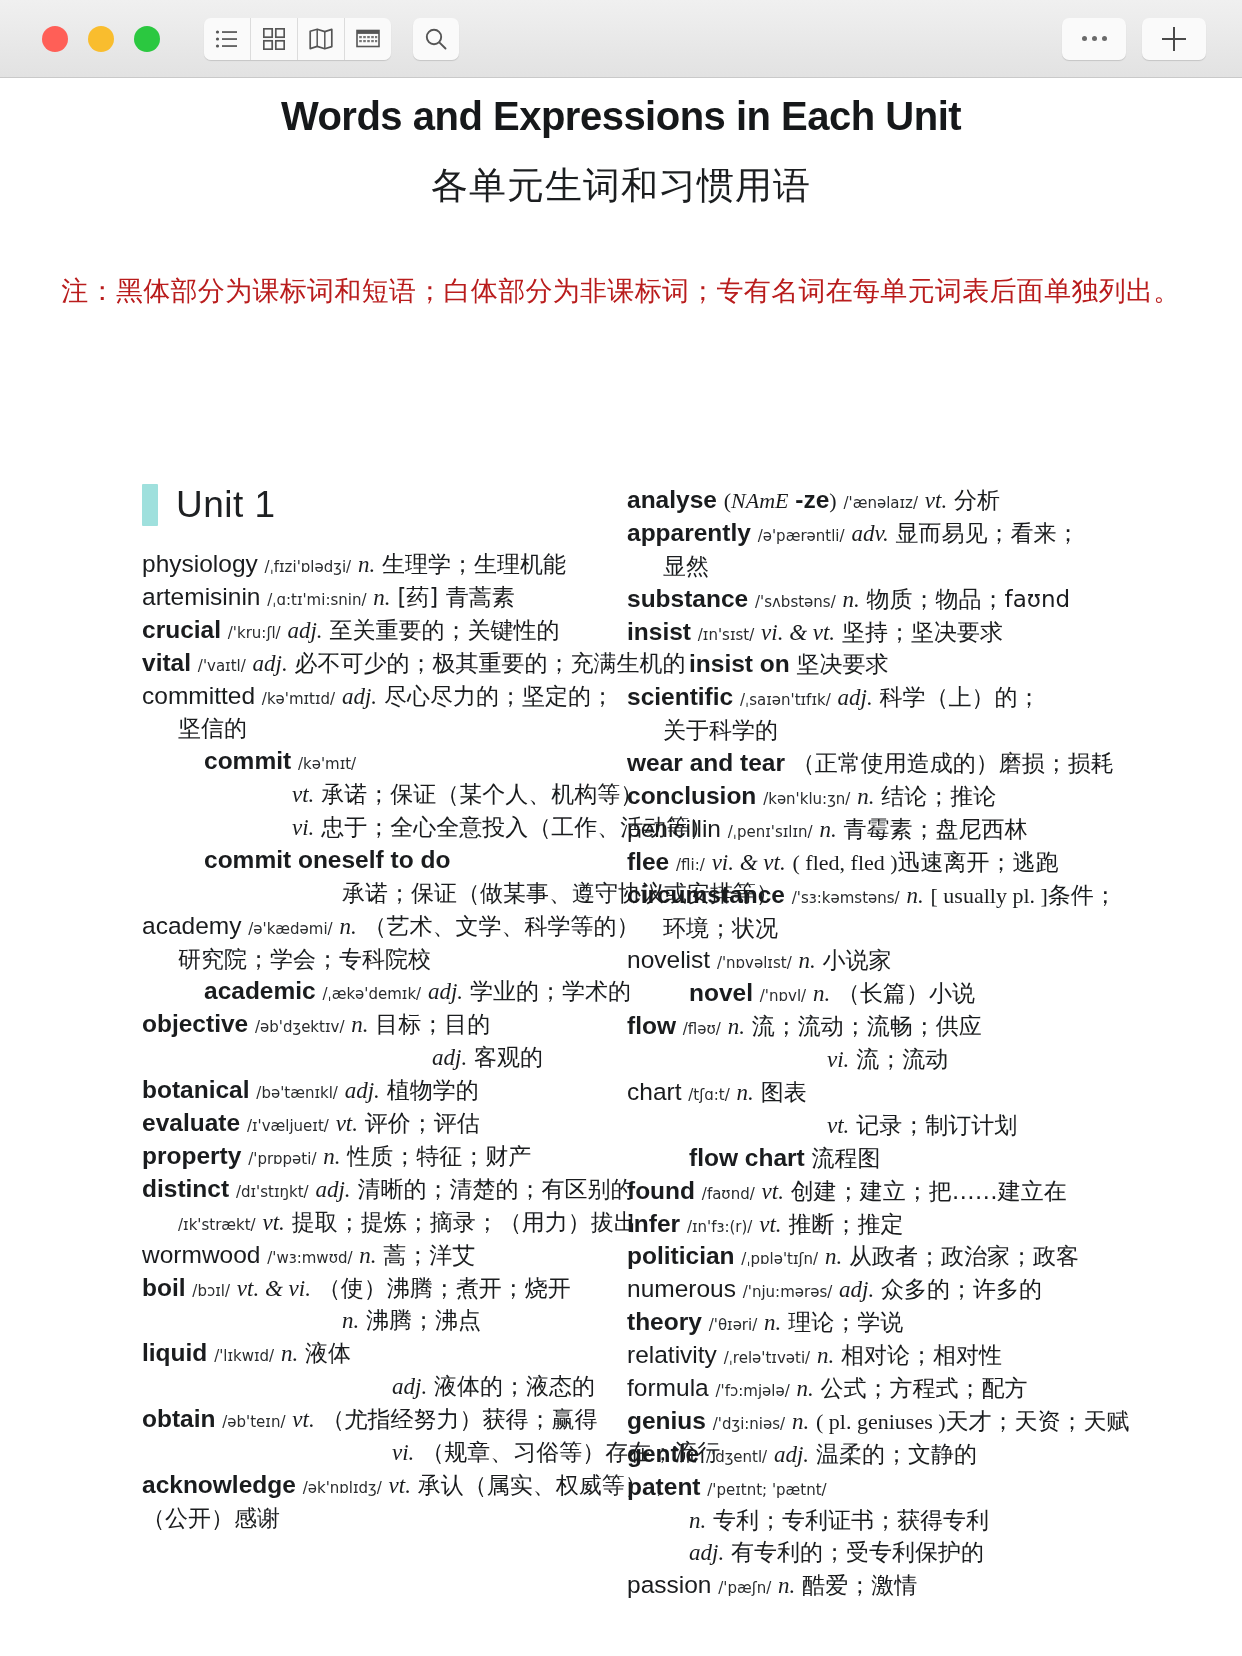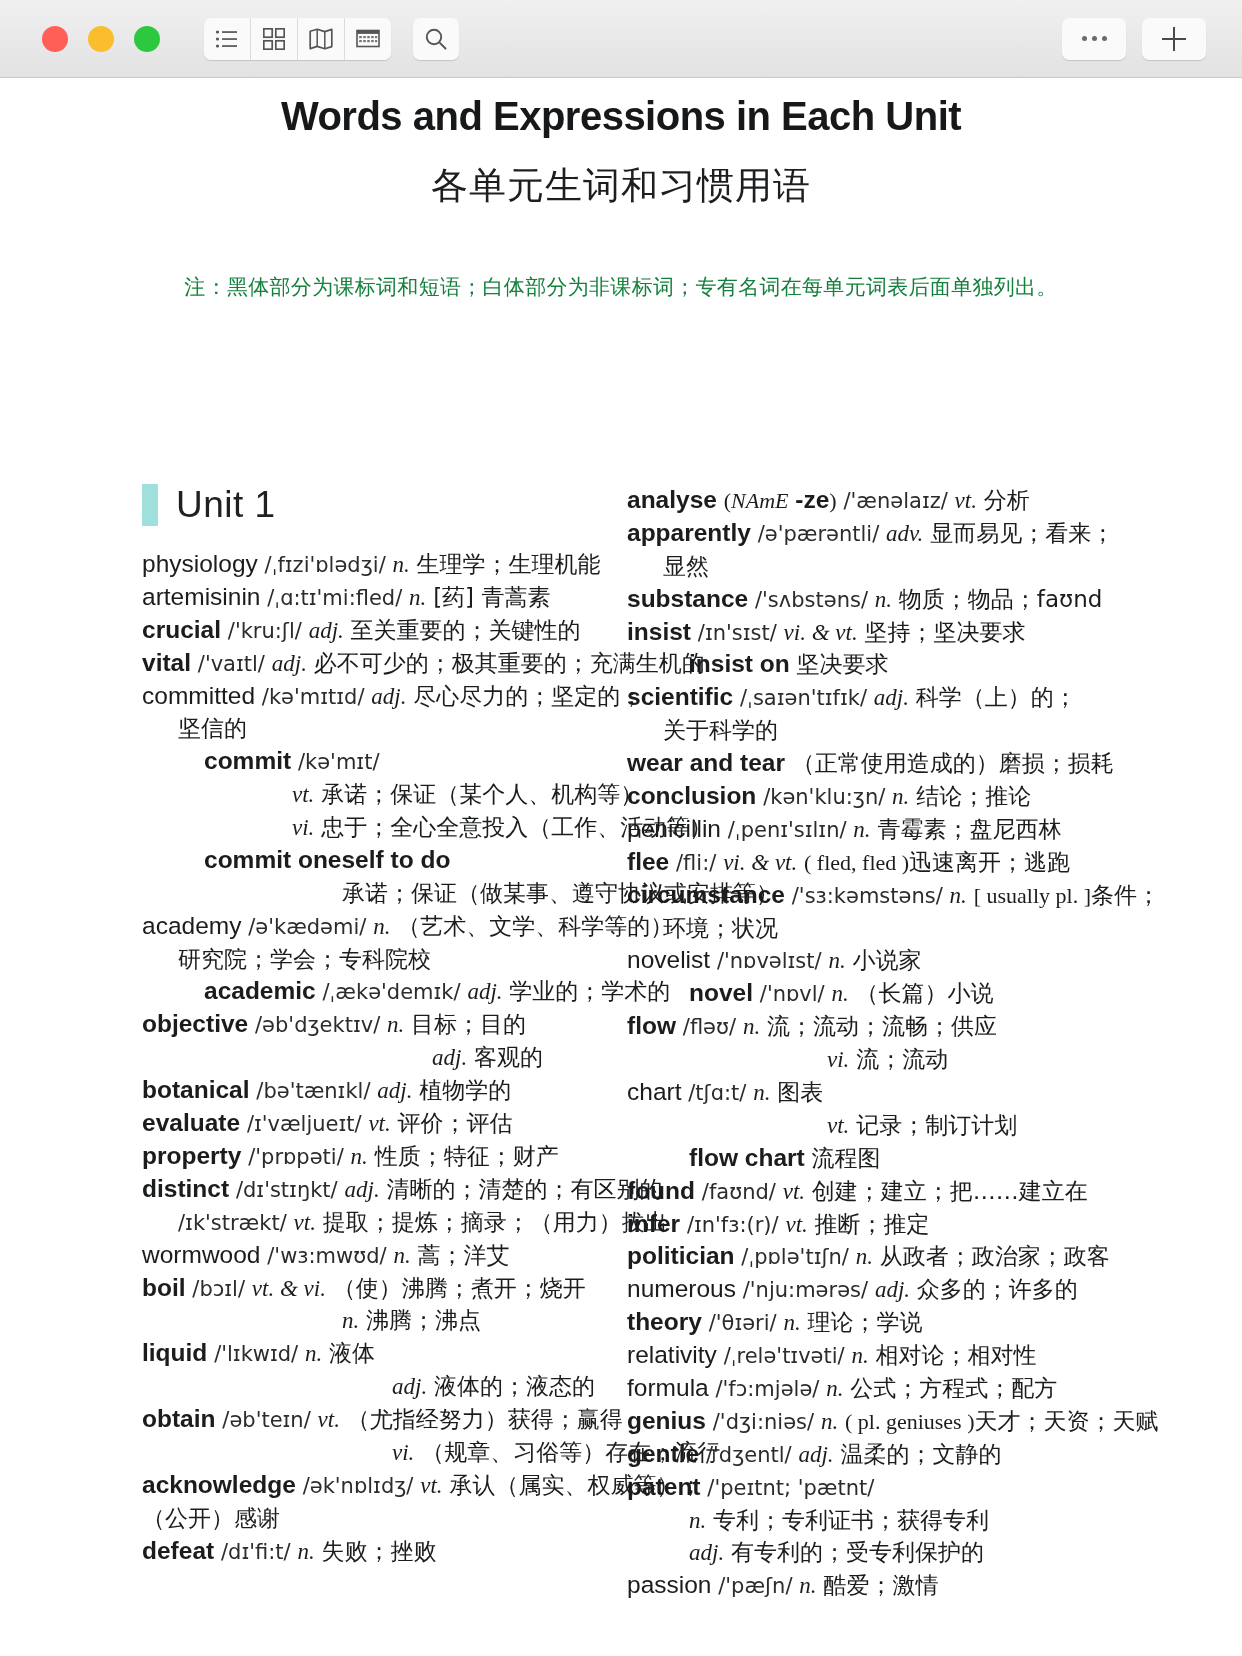--- a/index.html
+++ b/index.html
@@ -58,41 +58,41 @@
   .doc-title{
     text-align:center;font-weight:bold;font-size:40px;letter-spacing:-0.5px;
     color:#16181a;margin-top:16px;
     font-family:"Liberation Sans","DejaVu Sans",sans-serif;
   }
   .doc-subtitle{
     text-align:center;font-size:37px;color:#1c1e20;margin-top:22px;
     font-family:"DejaVu Sans",sans-serif;letter-spacing:1px;
   }
   .doc-note{
-    text-align:center;font-size:21px;color:#15803d;margin-top:62px;
+    text-align:center;font-size:27px;color:#b91c1c;margin-top:62px;
     font-family:"DejaVu Sans",sans-serif;letter-spacing:.3px;
   }
 
   .columns{
     position:absolute;top:390px;left:8px;width:1242px;
     display:flex;
   }
   .col{width:500px;}
   .col.left{margin-left:134px;}
   .col.right{margin-left:-15px;}
 
   .unit-head{display:flex;align-items:center;gap:18px;margin-bottom:22px;}
   .unit-bar{width:16px;height:42px;background:#9fe0dd;display:block;border-radius:1px;}
   .unit-label{font-size:37px;color:#1e2022;font-weight:400;letter-spacing:.5px;}
 
   
   .entry{font-size:24.5px;line-height:1.30;color:#1a1c1e;margin:0 0 1px 0;white-space:nowrap;}
   .hw{font-weight:bold;}
   .hw-plain{font-weight:400;}
-  .ipa{font-family:"DejaVu Sans","Liberation Sans",sans-serif;font-size:21px;color:#2a2c2e;}
+  .ipa{font-family:"DejaVu Sans","Liberation Sans",sans-serif;font-size:15px;color:#2a2c2e;}
   .pos{font-style:italic;font-family:"Liberation Serif","DejaVu Serif",serif;font-size:23px;}
   .cn{font-family:"DejaVu Sans",sans-serif;font-size:23px;}
   .en-it{font-style:italic;font-family:"Liberation Serif","DejaVu Serif",serif;font-size:22px;}
   .en-rom{font-family:"Liberation Serif","DejaVu Serif",serif;font-size:22px;}
 
   .i1{padding-left:36px;}
   .i2{padding-left:62px;}
   .i3{padding-left:150px;}
   .i4{padding-left:200px;}
   .i5{padding-left:250px;}
@@ -181,21 +181,21 @@
   <div class="doc-note">注：黑体部分为课标词和短语；白体部分为非课标词；专有名词在每单元词表后面单独列出。</div>
 
   <div class="columns">
     <div class="col left">
       <div class="unit-head">
         <span class="unit-bar"></span>
         <span class="unit-label">Unit 1</span>
       </div>
       <div id="left-entries">
           <div class="entry"><span class="hw-plain">physiology</span> <span class="ipa">/ˌfɪzi'ɒlədʒi/</span> <span class="pos">n.</span> <span class="cn">生理学；生理机能</span></div>
-          <div class="entry"><span class="hw-plain">artemisinin</span> <span class="ipa">/ˌɑ:tɪ'mi:fled/</span> <span class="pos">n.</span> <span class="cn">[药] 青蒿素</span></div>
+          <div class="entry"><span class="hw-plain">artemisinin</span> <span class="ipa">/ˌɑ:tɪ'mi:snin/</span> <span class="pos">n.</span> <span class="cn">[药] 青蒿素</span></div>
           <div class="entry"><span class="hw">crucial</span> <span class="ipa">/'kru:ʃl/</span> <span class="pos">adj.</span> <span class="cn">至关重要的；关键性的</span></div>
           <div class="entry"><span class="hw">vital</span> <span class="ipa">/'vaɪtl/</span> <span class="pos">adj.</span> <span class="cn">必不可少的；极其重要的；充满生机的</span></div>
           <div class="entry"><span class="hw-plain">committed</span> <span class="ipa">/kə'mɪtɪd/</span> <span class="pos">adj.</span> <span class="cn">尽心尽力的；坚定的；</span></div>
           <div class="entry i1"><span class="cn">坚信的</span></div>
           <div class="entry i2"><span class="hw">commit</span> <span class="ipa">/kə'mɪt/</span> </div>
           <div class="entry i3"><span class="pos">vt.</span> <span class="cn">承诺；保证（某个人、机构等）</span></div>
           <div class="entry i3"><span class="pos">vi.</span> <span class="cn">忠于；全心全意投入（工作、活动等）</span></div>
           <div class="entry i2"><span class="hw">commit oneself to do</span> </div>
           <div class="entry i4"><span class="cn">承诺；保证（做某事、遵守协议或安排等）</span></div>
           <div class="entry"><span class="hw-plain">academy</span> <span class="ipa">/ə'kædəmi/</span> <span class="pos">n.</span> <span class="cn">（艺术、文学、科学等的）</span></div>
@@ -210,21 +210,20 @@
           <div class="entry i1"><span class="ipa">/ɪk'strækt/</span> <span class="pos">vt.</span> <span class="cn">提取；提炼；摘录；（用力）拔出</span></div>
           <div class="entry"><span class="hw-plain">wormwood</span> <span class="ipa">/'wɜ:mwʊd/</span> <span class="pos">n.</span> <span class="cn">蒿；洋艾</span></div>
           <div class="entry"><span class="hw">boil</span> <span class="ipa">/bɔɪl/</span> <span class="pos">vt. &amp; vi.</span> <span class="cn">（使）沸腾；煮开；烧开</span></div>
           <div class="entry i4"><span class="pos">n.</span> <span class="cn">沸腾；沸点</span></div>
           <div class="entry"><span class="hw">liquid</span> <span class="ipa">/'lɪkwɪd/</span> <span class="pos">n.</span> <span class="cn">液体</span></div>
           <div class="entry i5"><span class="pos">adj.</span> <span class="cn">液体的；液态的</span></div>
           <div class="entry"><span class="hw">obtain</span> <span class="ipa">/əb'teɪn/</span> <span class="pos">vt.</span> <span class="cn">（尤指经努力）获得；赢得</span></div>
           <div class="entry i5"><span class="pos">vi.</span> <span class="cn">（规章、习俗等）存在；流行</span></div>
           <div class="entry"><span class="hw">acknowledge</span> <span class="ipa">/ək'nɒlɪdʒ/</span> <span class="pos">vt.</span> <span class="cn">承认（属实、权威等）；</span></div>
           <div class="entry"><span class="cn">（公开）感谢</span></div>
-          <div class="entry"><span class="hw">defeat</span> <span class="ipa">/dɪ'fi:t/</span> <span class="pos">n.</span> <span class="cn">失败；挫败</span></div>
           <div class="entry i5"> </div>
         </div>
     </div>
 
     <div class="col right">
       <div id="right-entries">
           <div class="entry"><span class="hw">analyse</span> <span class="en-rom">(</span><span class="en-it">NAmE</span><span class="hw"> -ze</span><span class="en-rom">)</span> <span class="ipa">/'ænəlaɪz/</span> <span class="pos">vt.</span> <span class="cn">分析</span></div>
           <div class="entry"><span class="hw">apparently</span> <span class="ipa">/ə'pærəntli/</span> <span class="pos">adv.</span> <span class="cn">显而易见；看来；</span></div>
           <div class="entry i1"><span class="cn">显然</span></div>
           <div class="entry"><span class="hw">substance</span> <span class="ipa">/'sʌbstəns/</span> <span class="pos">n.</span> <span class="cn">物质；物品；faʊnd</span></div>

